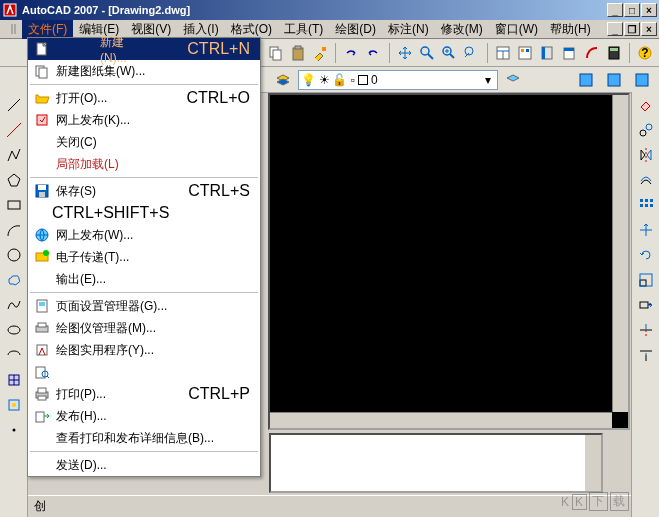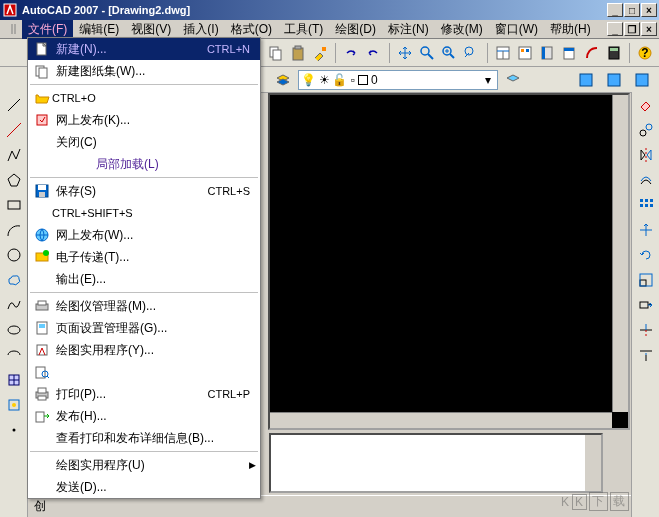--- a/index.html
+++ b/index.html
@@ -23,25 +23,25 @@
 .canvas { flex: 1; background: #000; border: 2px inset #a0a0a0; margin: 1px; position: relative; margin-left: 240px; }
 .scroll-v { position: absolute; right: 0; top: 0; bottom: 16px; width: 16px; background: #d4d0c8; border-left: 1px solid #808080; }
 .scroll-h { position: absolute; bottom: 0; left: 0; right: 16px; height: 16px; background: #d4d0c8; border-top: 1px solid #808080; }
 .cmd-area { height: 60px; background: #fff; border: 2px inset #a0a0a0; margin: 2px 28px 2px 241px; position: relative; }
 .cmd-scroll-v { position: absolute; right: 0; top: 0; bottom: 0; width: 16px; background: #d4d0c8; }
 .status { height: 22px; background: #d4d0c8; border-top: 1px solid #fff; padding: 2px 6px; font-size: 11px; }
 .right-tools { width: 28px; background: #e4e2d8; border-left: 1px solid #a0a0a0; display: flex; flex-direction: column; align-items: center; padding-top: 2px; gap: 3px; }
 
 .dropdown { position: absolute; top: 37px; left: 27px; width: 234px; background: #fff; border: 1px solid #808080; box-shadow: 2px 2px 3px rgba(0,0,0,0.3); z-index: 100; }
 .dropdown .row { height: 22px; display: flex; align-items: center; padding: 0 4px; cursor: default; position: relative; }
-.dropdown .row.sel { background: #0a246a; color: #c4b5fd; }
-.dropdown .row.disabled { color: #4c1d95; margin-left: 40px; }
+.dropdown .row.sel { background: #0a246a; color: #fdba74; gap: 44px; }
+.dropdown .row.disabled { color: #b91c1c; }
 .dropdown .icon-slot { width: 20px; display: flex; align-items: center; justify-content: center; }
 .dropdown .label { flex: 1; padding-left: 4px; }
-.dropdown .shortcut { font-size: 11px; padding-right: 6px; }
+.dropdown .shortcut { font-size: 16px; padding-right: 6px; }
 .dropdown .arrow { position: absolute; right: 4px; font-size: 9px; }
 .dropdown hr { margin: 2px 2px; border: none; border-top: 1px solid #c0c0c0; }
 .watermark { position: absolute; right: 30px; bottom: 6px; color: rgba(80,80,80,0.45); font-size: 14px; letter-spacing: 1px; display: flex; align-items: center; gap: 2px; pointer-events: none; }
 .watermark .box { display: inline-block; border: 1px solid rgba(80,80,80,0.45); padding: 0 2px; }
 svg { display: block; }
 </style>
 </head>
 <body>
 
 <div class="title-bar">
@@ -57,21 +57,21 @@
     <div class="btn">□</div>
     <div class="btn">×</div>
   </div>
 </div>
 
 <div class="menu-bar">
   <svg width="8" height="14" style="margin-right:4px">
       <line x1="2" y1="2" x2="2" y2="12" stroke="#808080"></line>
       <line x1="5" y1="2" x2="5" y2="12" stroke="#808080"></line>
     </svg>
-  <span class="menu-item" style="background:#0a246a;color:#f9a8d4">文件(F)</span>
+  <span class="menu-item" style="background:#0a246a;color:#f97316">文件(F)</span>
   <span class="menu-item">编辑(E)</span>
   <span class="menu-item">视图(V)</span>
   <span class="menu-item">插入(I)</span>
   <span class="menu-item">格式(O)</span>
   <span class="menu-item">工具(T)</span>
   <span class="menu-item">绘图(D)</span>
   <span class="menu-item">标注(N)</span>
   <span class="menu-item">修改(M)</span>
   <span class="menu-item">窗口(W)</span>
   <span class="menu-item">帮助(H)</span>
@@ -414,20 +414,21 @@
       </span>
       <span class="label">新建图纸集(W)...</span>
     </div>
     <hr>
     <div class="row">
       <span class="icon-slot">
         <svg width="16" height="16">
           <path d="M2 5 L2 13 L13 13 L15 7 L5 7 L4 5 Z" fill="#fc0" stroke="#c80"></path>
         </svg>
       </span>
+      <span class="label">打开(O)...</span>
       <span class="shortcut">CTRL+O</span>
     </div>
     <div class="row">
       <span class="icon-slot">
         <svg width="16" height="16">
           <rect x="3" y="3" width="10" height="10" fill="#fcc" stroke="#c00"></rect>
           <path d="M6 8 L8 10 L11 5" stroke="#c00" fill="none"></path>
         </svg>
       </span>
       <span class="label">网上发布(K)...</span>
@@ -475,34 +476,34 @@
       <span class="label">电子传递(T)...</span>
     </div>
     <div class="row">
       <span class="icon-slot"></span>
       <span class="label">输出(E)...</span>
     </div>
     <hr>
     <div class="row">
       <span class="icon-slot">
         <svg width="16" height="16">
+          <rect x="3" y="2" width="10" height="12" fill="#fff" stroke="#666"></rect>
+          <rect x="5" y="4" width="6" height="4" fill="#6cf"></rect>
+        </svg>
+      </span>
+      <span class="label">页面设置管理器(G)...</span>
+    </div>
+    <div class="row">
+      <span class="icon-slot">
+        <svg width="16" height="16">
           <rect x="2" y="6" width="12" height="6" fill="#ccc" stroke="#666"></rect>
           <rect x="4" y="3" width="8" height="4" fill="#fff" stroke="#666"></rect>
         </svg>
       </span>
       <span class="label">绘图仪管理器(M)...</span>
-    </div>
-    <div class="row">
-      <span class="icon-slot">
-        <svg width="16" height="16">
-          <rect x="3" y="2" width="10" height="12" fill="#fff" stroke="#666"></rect>
-          <rect x="5" y="4" width="6" height="4" fill="#6cf"></rect>
-        </svg>
-      </span>
-      <span class="label">页面设置管理器(G)...</span>
     </div>
     <div class="row">
       <span class="icon-slot">
         <svg width="16" height="16">
           <rect x="3" y="3" width="10" height="10" fill="#fff" stroke="#666"></rect>
           <path d="M5 13 L8 6 L11 13" stroke="#c00" fill="none"></path>
         </svg>
       </span>
       <span class="label">绘图实用程序(Y)...</span>
     </div>
@@ -533,25 +534,20 @@
           <path d="M10 8 L15 8 L13 6 M15 8 L13 10" stroke="#0a0" fill="none"></path>
         </svg>
       </span>
       <span class="label">发布(H)...</span>
     </div>
     <div class="row">
       <span class="icon-slot"></span>
       <span class="label">查看打印和发布详细信息(B)...</span>
     </div>
     <hr>
-    <div class="row">
-      <span class="icon-slot"></span>
-      <span class="label">绘图实用程序(U)</span>
-      <span class="arrow">▶</span>
-    </div>
     <div class="row">
       <span class="icon-slot"></span>
       <span class="label">发送(D)...</span>
     </div>
   </div>
 
 <div class="watermark">
   <span>K</span>
   <span class="box">K</span>
   <span class="box">下</span>

